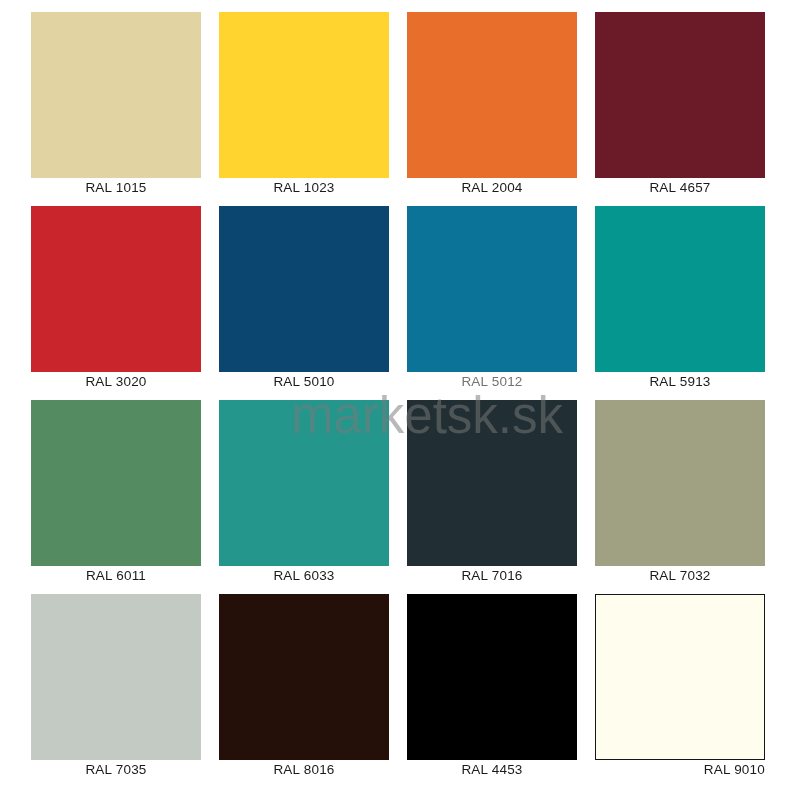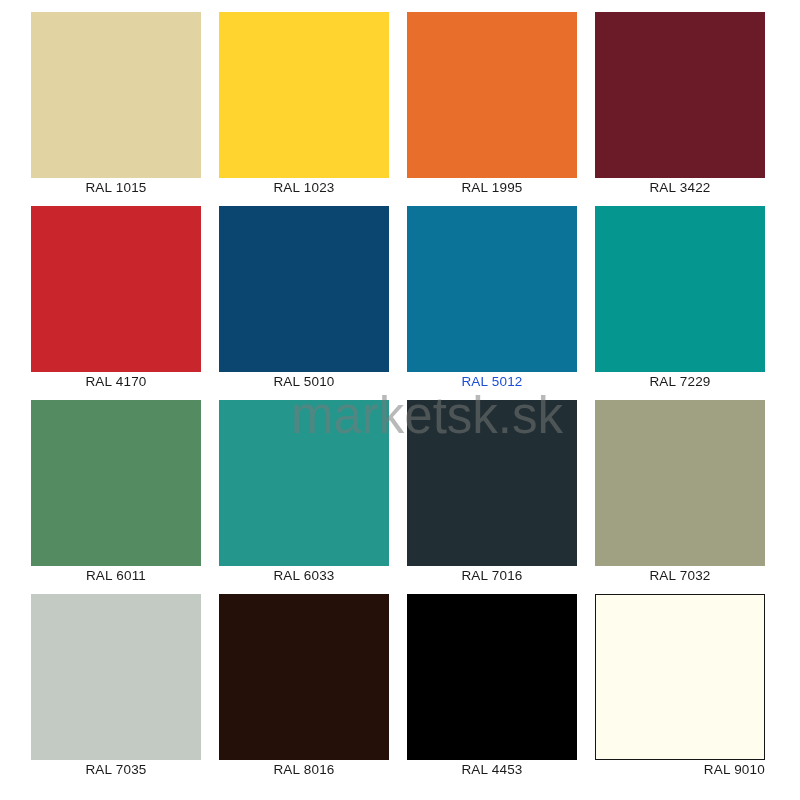--- a/index.html
+++ b/index.html
@@ -88,46 +88,46 @@
       <span class="swatch-label" style="color: rgb(27, 27, 27);">RAL 1015</span>
     </div>
 
     <div class="swatch-cell">
       <span class="swatch-chip" style="background-color: rgb(255, 212, 46);"></span>
       <span class="swatch-label" style="color: rgb(27, 27, 27);">RAL 1023</span>
     </div>
 
     <div class="swatch-cell">
       <span class="swatch-chip" style="background-color: rgb(231, 111, 43);"></span>
-      <span class="swatch-label" style="color: rgb(27, 27, 27);">RAL 1995</span>
+      <span class="swatch-label" style="color: rgb(27, 27, 27);">RAL 2004</span>
     </div>
 
     <div class="swatch-cell">
       <span class="swatch-chip" style="background-color: rgb(107, 26, 40);"></span>
-      <span class="swatch-label" style="color: rgb(27, 27, 27);">RAL 3422</span>
+      <span class="swatch-label" style="color: rgb(27, 27, 27);">RAL 4657</span>
     </div>
 
     <div class="swatch-cell">
       <span class="swatch-chip" style="background-color: rgb(201, 37, 44);"></span>
-      <span class="swatch-label" style="color: rgb(27, 27, 27);">RAL 4170</span>
+      <span class="swatch-label" style="color: rgb(27, 27, 27);">RAL 3020</span>
     </div>
 
     <div class="swatch-cell">
       <span class="swatch-chip" style="background-color: rgb(10, 70, 112);"></span>
       <span class="swatch-label" style="color: rgb(27, 27, 27);">RAL 5010</span>
     </div>
 
     <div class="swatch-cell">
       <span class="swatch-chip" style="background-color: rgb(11, 115, 152);"></span>
-      <span class="swatch-label" style="color: #1d4ed8;">RAL 5012</span>
+      <span class="swatch-label" style="color: #737373;">RAL 5012</span>
     </div>
 
     <div class="swatch-cell">
       <span class="swatch-chip" style="background-color: rgb(5, 150, 144);"></span>
-      <span class="swatch-label" style="color: rgb(27, 27, 27);">RAL 7229</span>
+      <span class="swatch-label" style="color: rgb(27, 27, 27);">RAL 5913</span>
     </div>
 
     <div class="swatch-cell">
       <span class="swatch-chip" style="background-color: rgb(85, 139, 97);"></span>
       <span class="swatch-label" style="color: rgb(27, 27, 27);">RAL 6011</span>
     </div>
 
     <div class="swatch-cell">
       <span class="swatch-chip" style="background-color: rgb(37, 150, 140);"></span>
       <span class="swatch-label" style="color: rgb(27, 27, 27);">RAL 6033</span>

